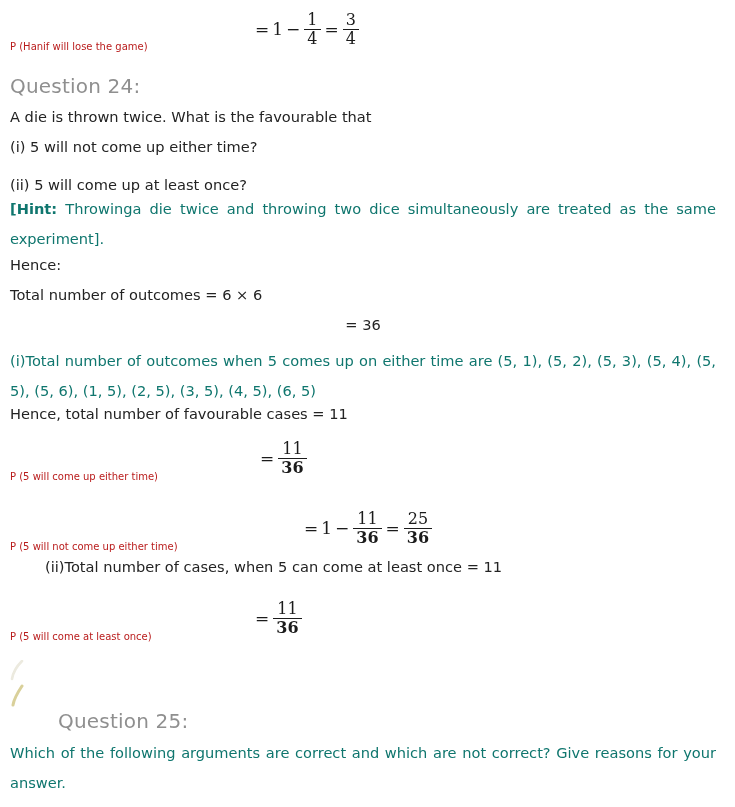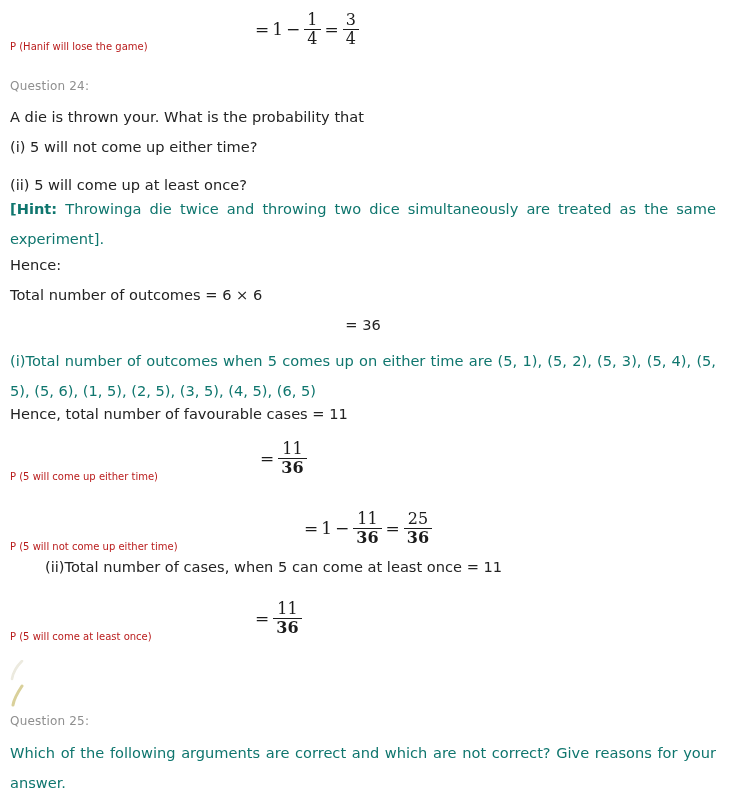--- a/index.html
+++ b/index.html
@@ -33,21 +33,21 @@
     width: 706px;
     font-size: 14.6px;
     line-height: 18px;
     color: #232323;
     white-space: nowrap;
   }
 
   .q-head {
     position: absolute;
     left: 10px;
-    font-size: 12px;
+    font-size: 20px;
     line-height: 18px;
     color: #8f8f8f;
     letter-spacing: .2px;
     white-space: nowrap;
   }
 
   .para-justify {
     position: absolute;
     left: 10px;
     width: 706px;
@@ -136,21 +136,21 @@
 
   <div class="prob-row" style="top:10px;">
     <span class="prob-label">P (Hanif will lose the game)</span>
     <span class="math" style="left:243px; top:2px;">
       <span class="tok op">=</span><span class="tok">1</span><span class="tok op">−</span><span class="frac plain"><span class="num">1</span><span class="bar"></span><span class="den">4</span></span><span class="tok op">=</span><span class="frac plain"><span class="num">3</span><span class="bar"></span><span class="den">4</span></span>
     </span>
   </div>
 
   <div class="q-head" style="top:77px;">Question 24:</div>
 
-  <div class="line" style="top:108px;">A die is thrown your. What is the probability that</div>
+  <div class="line" style="top:108px;">A die is thrown twice. What is the favourable that</div>
 
   <div class="line" style="top:138px;">(i) 5 will not come up either time?</div>
 
   <div class="line" style="top:176px;">(ii) 5 will come up at least once?</div>
 
   <div class="para-justify" style="top:194px;"><span class="bold">[Hint:</span> <span>Throwinga die twice and throwing two dice simultaneously are treated as the same experiment].</span></div>
 
   <div class="line" style="top:256px;">Hence:</div>
 
   <div class="line" style="top:286px;">Total number of outcomes = 6 × 6</div>
@@ -188,17 +188,17 @@
     <svg class="mark" viewBox="0 0 18 22" xmlns="http://www.w3.org/2000/svg" aria-hidden="true">
       <path d="M14 1 C9 6, 5 12, 4 19" fill="none" stroke="#eceadf" stroke-width="2.6" stroke-linecap="round"></path>
     </svg>
   </div>
   <div class="artifact" style="left:8px; top:684px; width:20px; height:24px;">
     <svg class="mark" viewBox="0 0 20 24" xmlns="http://www.w3.org/2000/svg" aria-hidden="true">
       <path d="M14 2 C10 8, 6 14, 5 21" fill="none" stroke="#d9d09a" stroke-width="3" stroke-linecap="round"></path>
     </svg>
   </div>
 
-  <div class="q-head" style="top:712px;">Question 25:</div>
+  <div class="q-head" style="top:712px;margin-left:48px;">Question 25:</div>
 
   <div class="para-justify" style="top:738px;"><span>Which of the following arguments are correct and which are not correct? Give reasons for your answer.</span></div>
 
 </div>
 
 </body></html>

